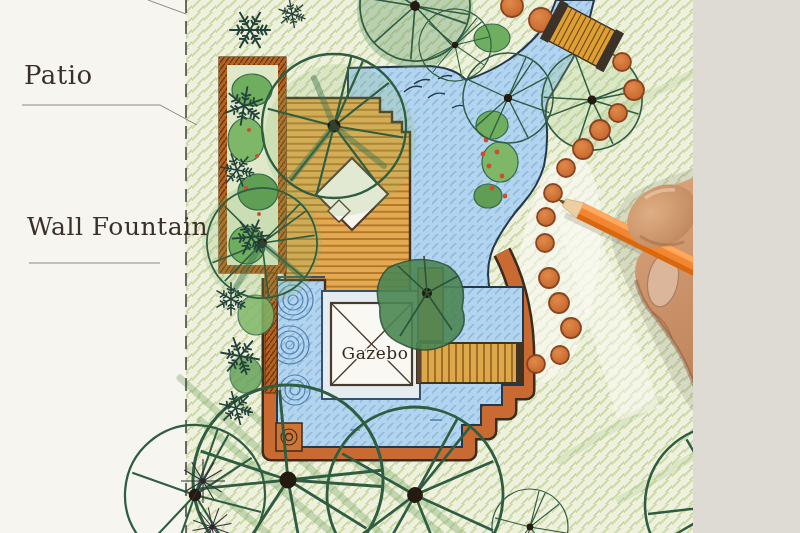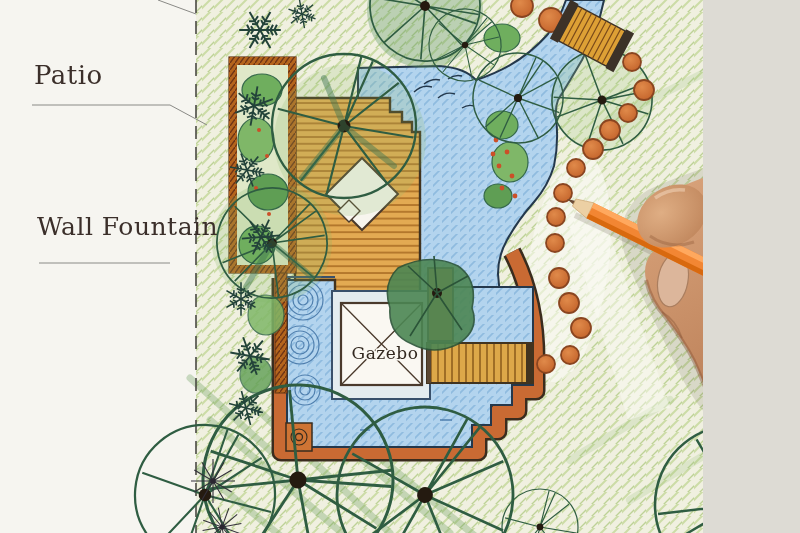--- a/index.html
+++ b/index.html
@@ -1,16 +1,16 @@
 <!DOCTYPE html>
 <html><head>
 <meta charset="utf-8">
 <style>
   html,body{margin:0;padding:0;background:#dddbd4;}
-  .photo{position:relative;width:693px;height:533px;overflow:hidden;background:#f6f5f0;padding-left:10px;}
+  .photo{position:relative;width:693px;height:533px;overflow:hidden;background:#f6f5f0;}
   svg{display:block;}
   text.lbl{font-family:"DejaVu Serif", serif;fill:#3b2f2a;}
   text.small{font-family:"DejaVu Serif", serif;fill:#32281f;}
 </style>
 </head>
 <body>
 
 <div class="photo">
 <svg width="800" height="533" viewBox="0 0 800 533">
   <defs>

